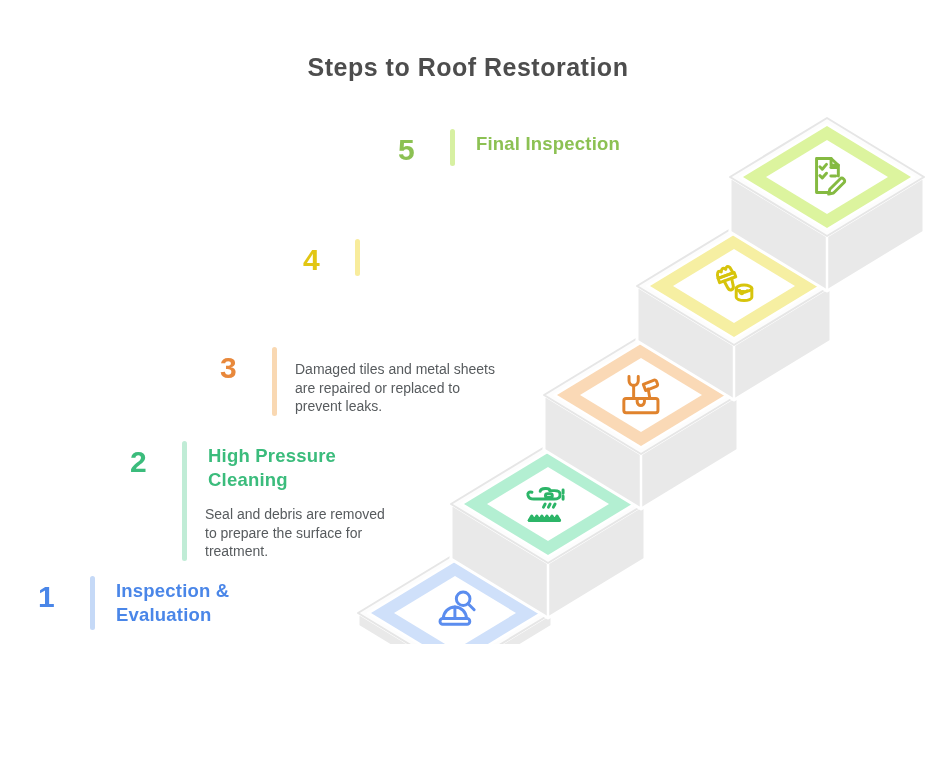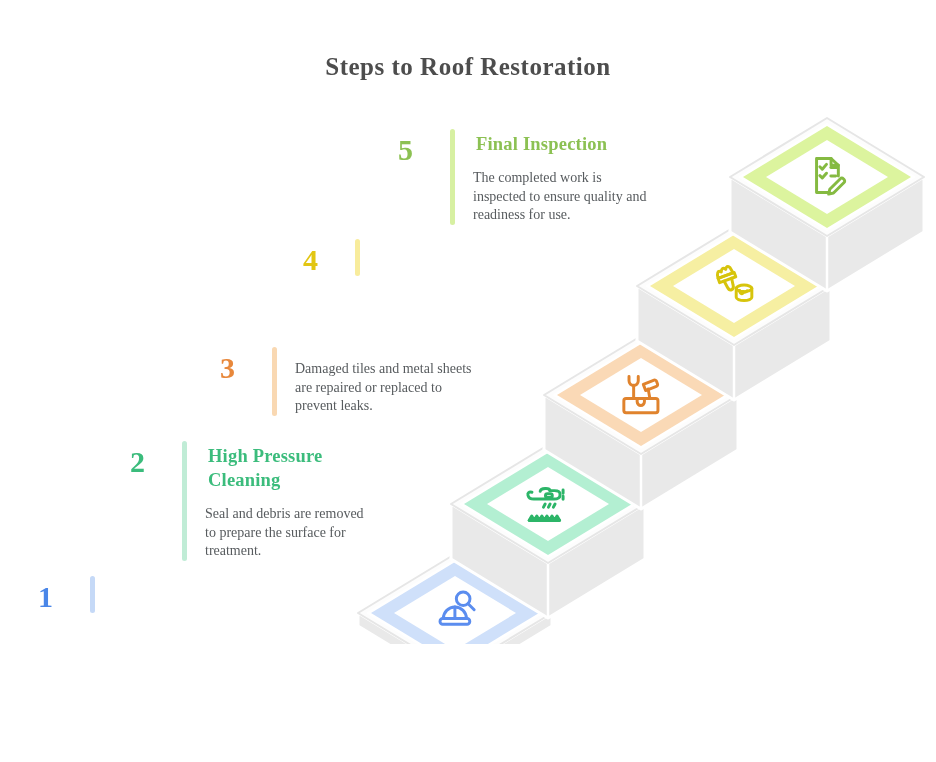--- a/index.html
+++ b/index.html
@@ -1,18 +1,18 @@
 <!DOCTYPE html>
 <html><head>
 <meta charset="utf-8">
 <style>
   html,body{margin:0;padding:0;background:#ffffff;}
   .canvas{
     position:relative;width:936px;height:644px;background:#ffffff;overflow:hidden;
-    font-family:Liberation Serif, serif;
+    font-family:Liberation Sans, sans-serif;
   }
   .main-title{
     position:absolute;top:53px;left:0;width:936px;margin:0;text-align:center;
     font-size:25px;font-weight:bold;color:#4d4d4d;letter-spacing:.5px;
   }
   #stairs{position:absolute;left:0;top:0;}
   .step-block{position:absolute;display:flex;align-items:stretch;}
   .step-num{
     width:56px;flex:0 0 56px;padding:5px 0 0 4px;box-sizing:border-box;
     font-size:30px;font-weight:bold;line-height:32px;color:var(--accent);
@@ -122,20 +122,22 @@
         </g>
       </g>
     </svg>
 
   <h1 class="main-title">Steps to Roof Restoration</h1>
 
   <div class="step-block sb1" style="--accent: #4a86e8; --bar: #c5d9f7;">
     <div class="step-num">1</div>
     <div class="step-bar"></div>
     <div class="step-content">
+      <h2>Inspection &amp;
+Evaluation</h2>
     </div>
   </div>
 
   <div class="step-block sb2" style="--accent: #3bbc7c; --bar: #c0ecd6;">
     <div class="step-num">2</div>
     <div class="step-bar"></div>
     <div class="step-content">
       <h2>High Pressure
 Cleaning</h2>
       <p>Seal and debris are removed
@@ -159,19 +161,16 @@
     <div class="step-bar"></div>
     <div class="step-content">
     </div>
   </div>
 
   <div class="step-block sb5" style="--accent: #8cc153; --bar: #d7f0a2;">
     <div class="step-num">5</div>
     <div class="step-bar"></div>
     <div class="step-content">
       <h2>Final Inspection</h2>
-      <p>The completed work is
-inspected to ensure quality and
-readiness for use.</p>
     </div>
   </div>
 
 </div>
 
 </body></html>

